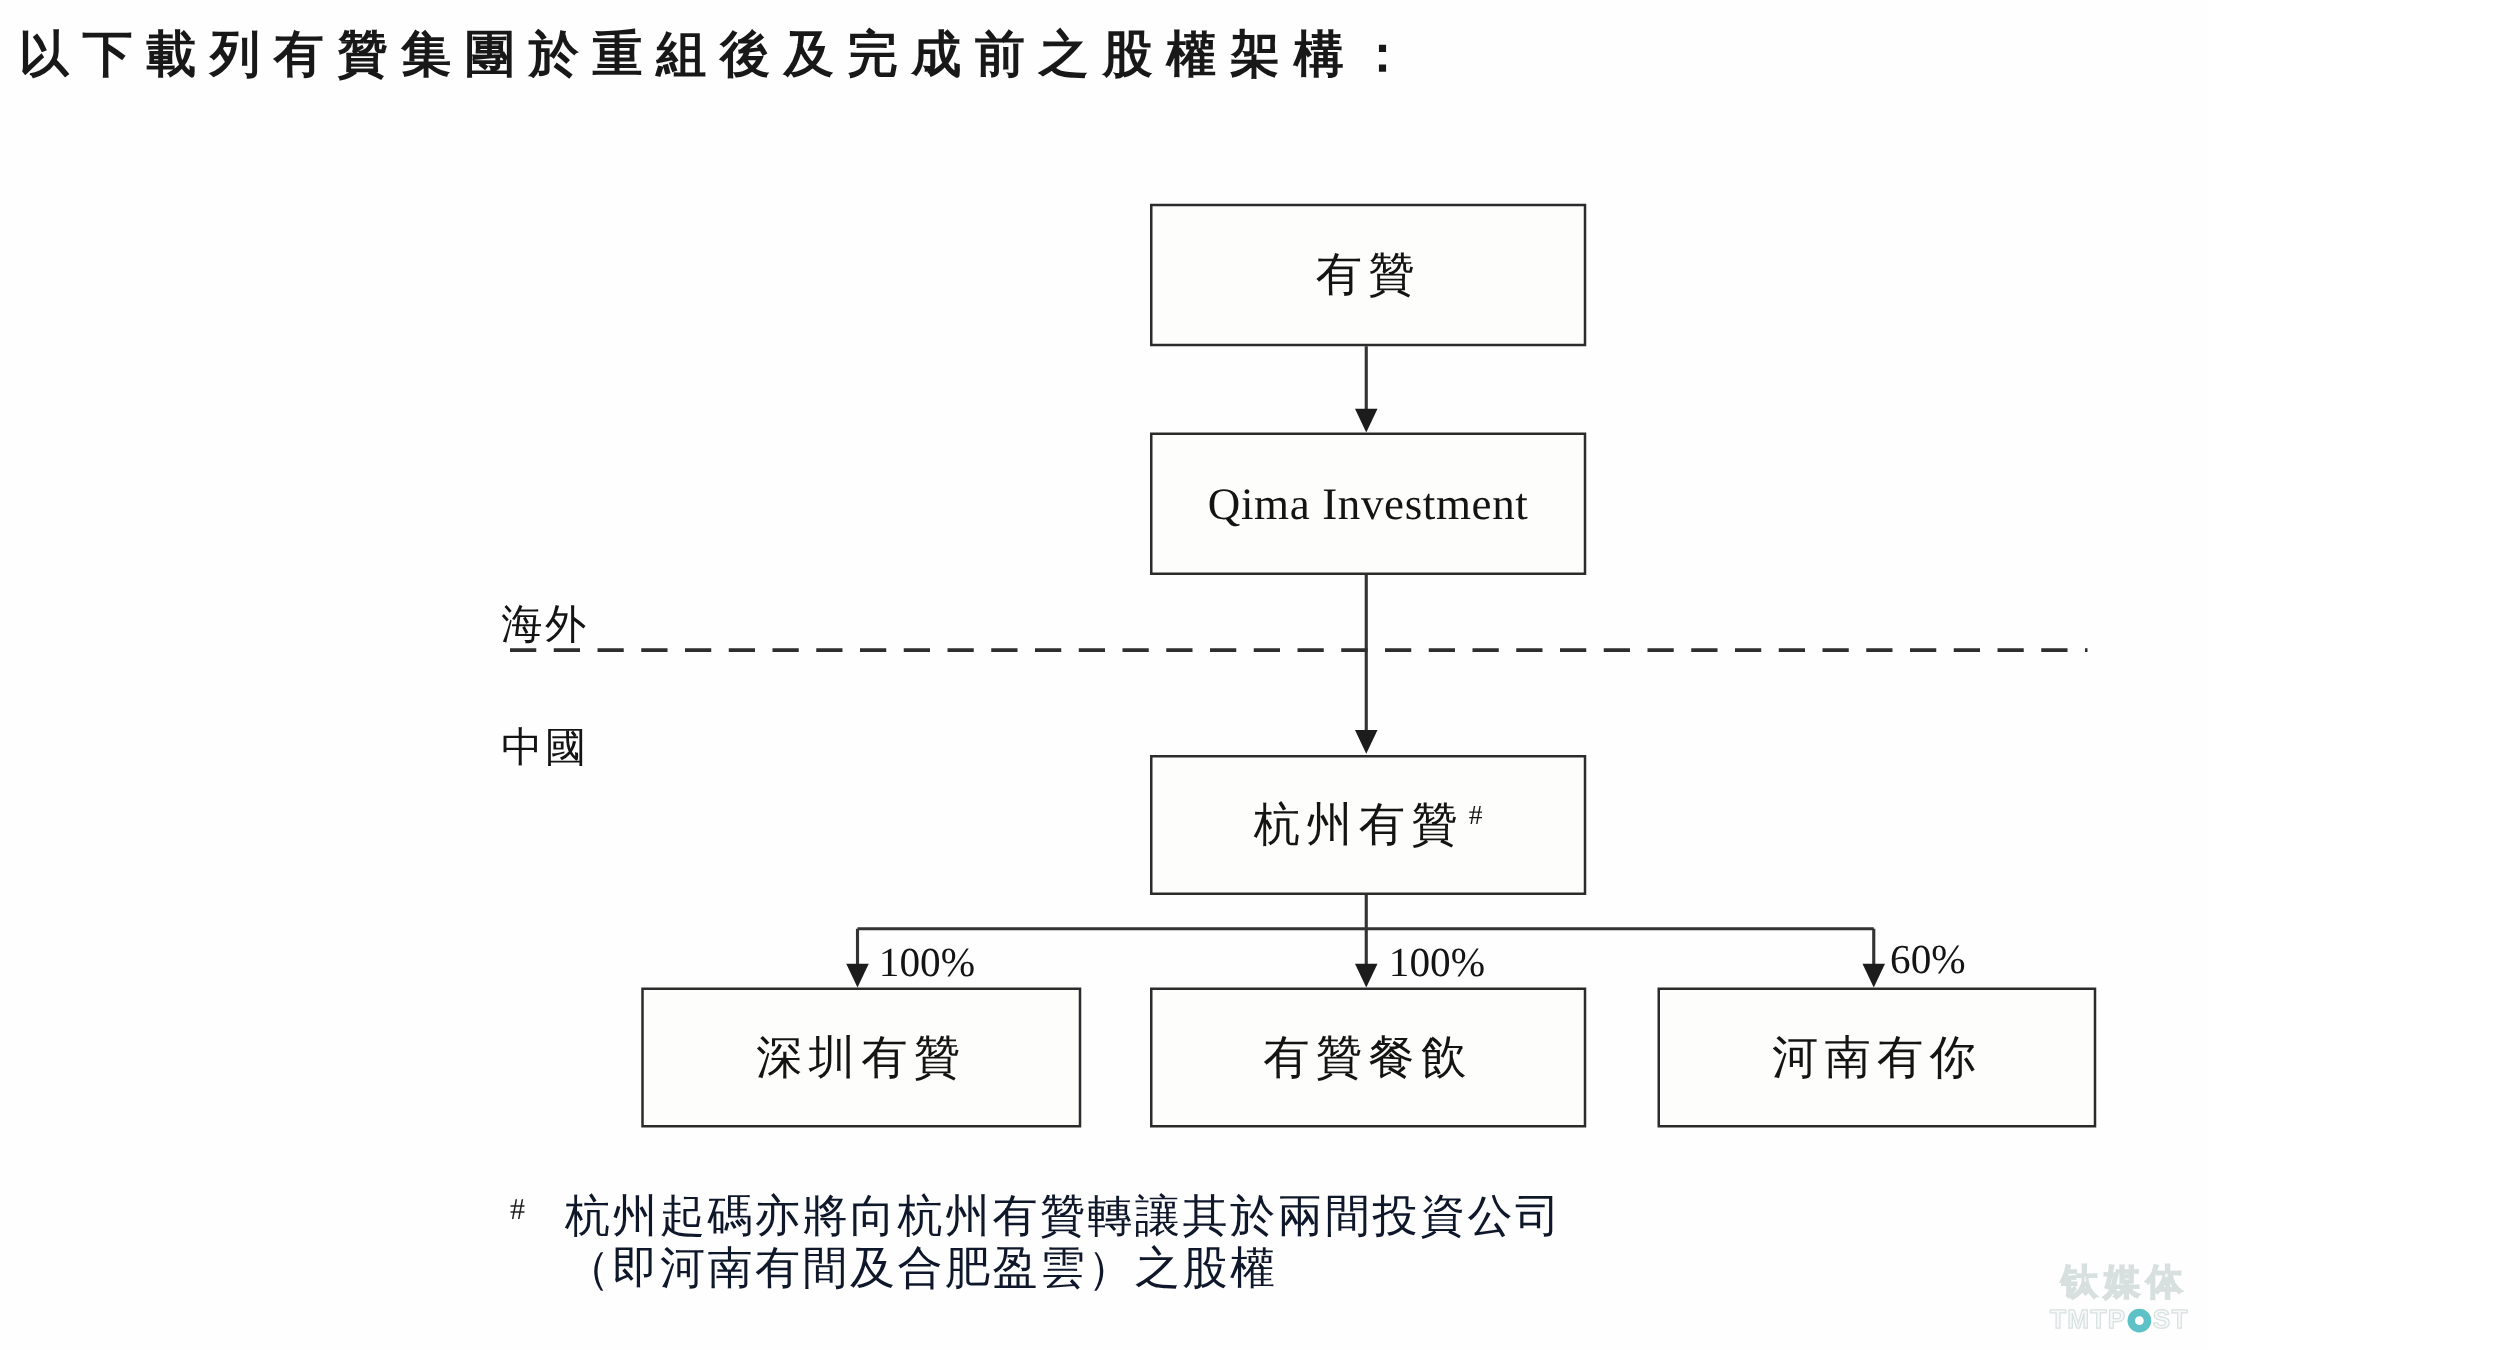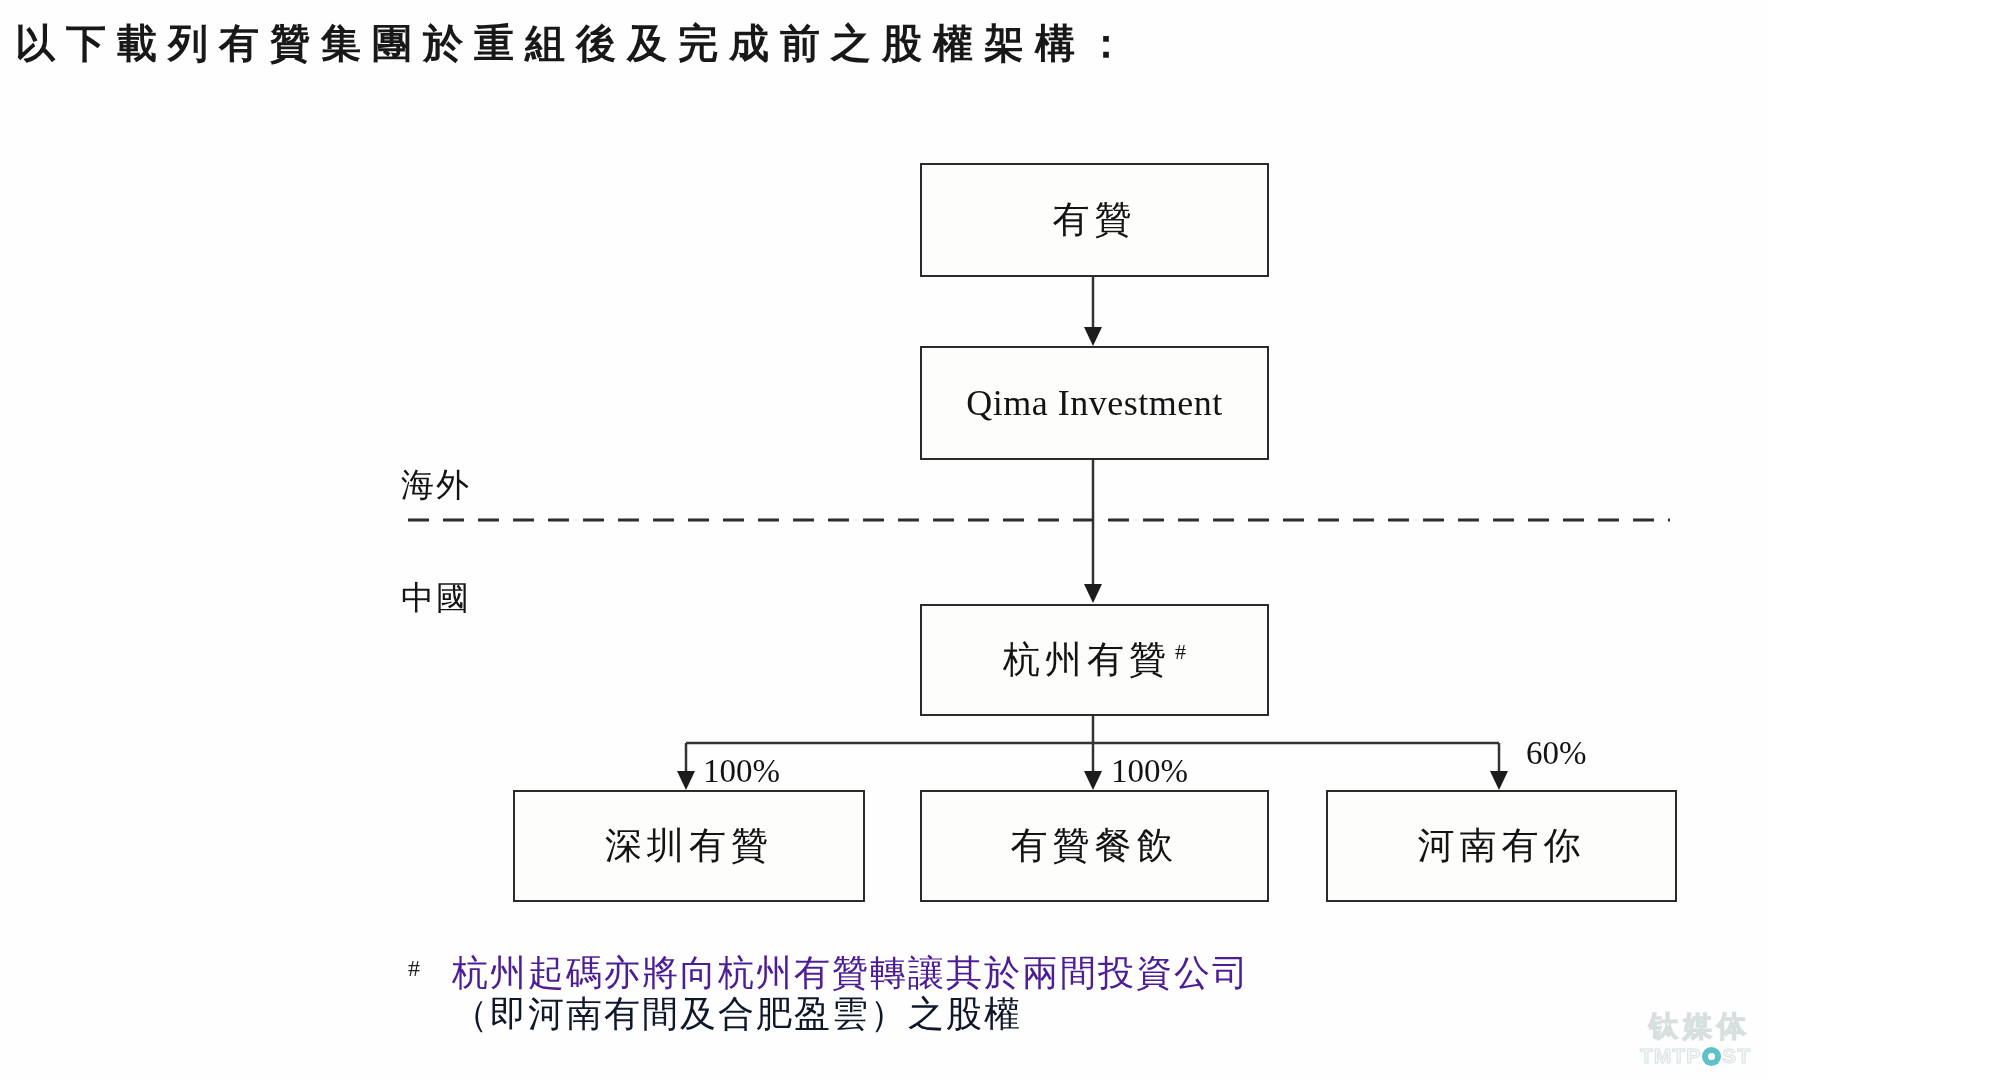--- a/index.html
+++ b/index.html
@@ -88,21 +88,21 @@
     left: 408px;
     top: 955px;
     font-size: 24px;
     color: #222;
   }
   .footnote-line1 {
     left: 452px;
     top: 949px;
     font-size: 36px;
     letter-spacing: 2px;
-    color: #4c1d95;
+    color: #0f172a;
     white-space: nowrap;
   }
   .footnote-line2 {
     left: 452px;
     top: 990px;
     font-size: 36px;
     letter-spacing: 2px;
     color: #0f172a;
     white-space: nowrap;
   }
@@ -174,21 +174,21 @@
 
     <line x1="686" y1="743" x2="686" y2="772"></line>
     <polygon points="677,771 695,771 686,790"></polygon>
 
     <polygon points="1084,771 1102,771 1093,790"></polygon>
 
     <line x1="1499" y1="743" x2="1499" y2="772"></line>
     <polygon points="1490,771 1508,771 1499,790"></polygon>
   </svg>
 
-  <div class="abs region-label" style="left:401px; top:463px;">海外</div>
+  <div class="abs region-label" style="left:401px; top:477px;">海外</div>
   <div class="abs region-label" style="left:401px; top:536px;margin-top:40px;">中國</div>
 
   <div class="node-box" style="left:920px; top:163px; width:345px; height:110px;">
     <span class="node-label">有贊</span>
   </div>
 
   <div class="node-box" style="left:920px; top:604px; width:345px; height:108px;">
     <span class="node-label"><span>杭州有贊</span><span class="node-marker">#</span></span>
   </div>
 
@@ -203,21 +203,21 @@
   <div class="node-box" style="left:920px; top:790px; width:345px; height:108px;">
     <span class="node-label">有贊餐飲</span>
   </div>
 
   <div class="node-box" style="left:1326px; top:790px; width:347px; height:108px;">
     <span class="node-label">河南有你</span>
   </div>
 
   <div class="abs pct-label" style="left:703px; top:753px;">100%</div>
   <div class="abs pct-label" style="left:1111px; top:753px;">100%</div>
-  <div class="abs pct-label" style="left:1512px; top:735px;margin-left:14px;">60%</div>
+  <div class="abs pct-label" style="left:1512px; top:750px;">60%</div>
 
   <div class="abs footnote-marker">#</div>
   <div class="abs footnote-line1">杭州起碼亦將向杭州有贊轉讓其於兩間投資公司</div>
   <div class="abs footnote-line2">（即河南有間及合肥盈雲）之股權</div>
 
   <div class="abs watermark">
     <div class="wm-cn">钛媒体</div>
     <div class="wm-en">
       <span>TMTP</span>
         <span class="wm-eye"></span>

